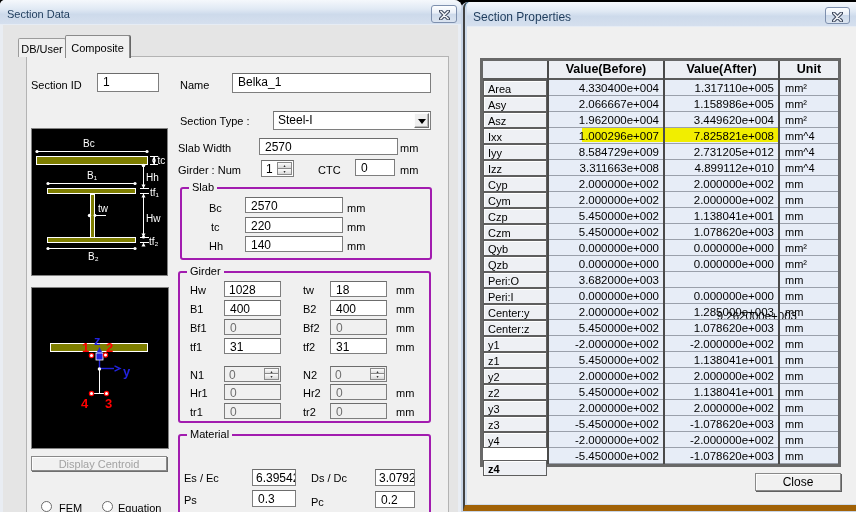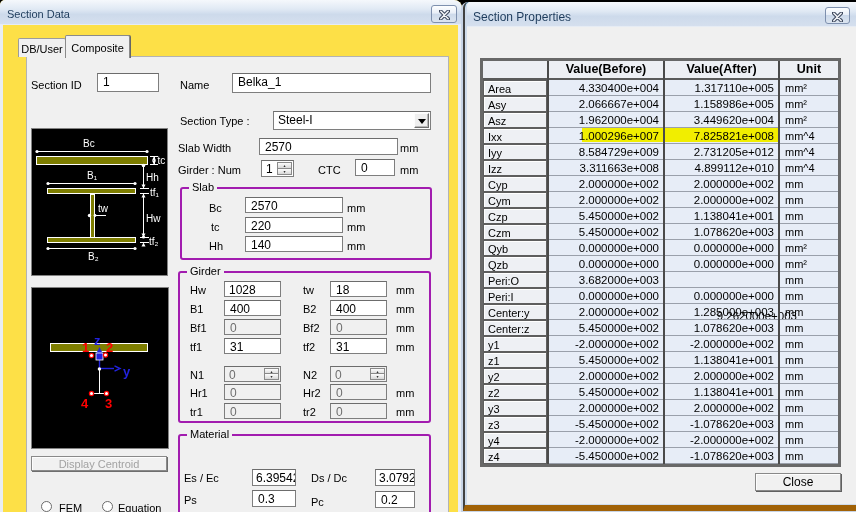--- a/index.html
+++ b/index.html
@@ -1,18 +1,18 @@
 <!DOCTYPE html>
 <html><head><meta charset="utf-8">
 <style>
 * { margin:0; padding:0; box-sizing:border-box; }
 html,body { width:856px; height:512px; background:#000; overflow:hidden;
   font-family:"Liberation Sans",sans-serif; }
 .dlg { position:absolute; overflow:hidden; }
-#dlgL { left:0; top:0; width:462px; height:512px; background:#fde047;
+#dlgL { left:0; top:0; width:462px; height:512px; background:#e5e5e5;
   border-radius:5px 8px 0 0; }
 #dlgR { left:461px; top:2px; width:395px; height:510px; background:#c7d4e6;
   border-radius:7px 0 0 0; }
 #dlgRb { position:absolute; left:2px; top:0; right:0; bottom:1px;
   background:#0369a1; border-left:2px solid #414141; border-bottom:6px solid #a16207;
   border-radius:6px 0 0 0; overflow:hidden; }
 #dlgRc { position:absolute; left:0; top:0; right:0; bottom:0;
   background:#f0f0f0; border-left:2px solid #cfdcec; border-bottom:1px solid #cfdcec;
   border-radius:5px 0 0 0; overflow:hidden; }
 .tbar { position:absolute; left:0; top:0; right:0; height:25px;
@@ -383,21 +383,21 @@
 <div class="rl" style="top:355px;">z3</div>
 <div class="td v" style="left:66px;top:355px;width:114px;">-5.450000e+002</div>
 <div class="td v" style="left:182px;top:355px;width:113px;">-1.078620e+003</div>
 <div class="td u" style="left:297px;top:355px;width:58px;">mm</div>
 <div style="position:absolute;left:64px;top:370px;width:291px;height:1px;background:#9aa0ab;"></div>
 <div class="rl" style="top:371px;">y4</div>
 <div class="td v" style="left:66px;top:371px;width:114px;">-2.000000e+002</div>
 <div class="td v" style="left:182px;top:371px;width:113px;">-2.000000e+002</div>
 <div class="td u" style="left:297px;top:371px;width:58px;">mm</div>
 <div style="position:absolute;left:64px;top:386px;width:291px;height:1px;background:#9aa0ab;"></div>
-<div class="rl" style="top:387px;">z4</div>
+<div class="rl" style="top:399px;font-weight:bold;">z4</div>
 <div class="td v" style="left:66px;top:387px;width:114px;">-5.450000e+002</div>
 <div class="td v" style="left:182px;top:387px;width:113px;">-1.078620e+003</div>
 <div class="td u" style="left:297px;top:387px;width:58px;">mm</div>
 <div style="position:absolute;left:64px;top:402px;width:291px;height:1px;background:#9aa0ab;"></div>
 <div style="position:absolute;left:64px;top:0;width:2px;height:403px;background:#4a4a4a;"></div>
 <div style="position:absolute;left:180px;top:0;width:2px;height:403px;background:#4a4a4a;"></div>
 <div style="position:absolute;left:295px;top:0;width:2px;height:403px;background:#4a4a4a;"></div>
 </div>
   <div class="btn" style="left:288px;top:471px;width:86px;height:18px;line-height:17px;">Close</div>
   </div>

